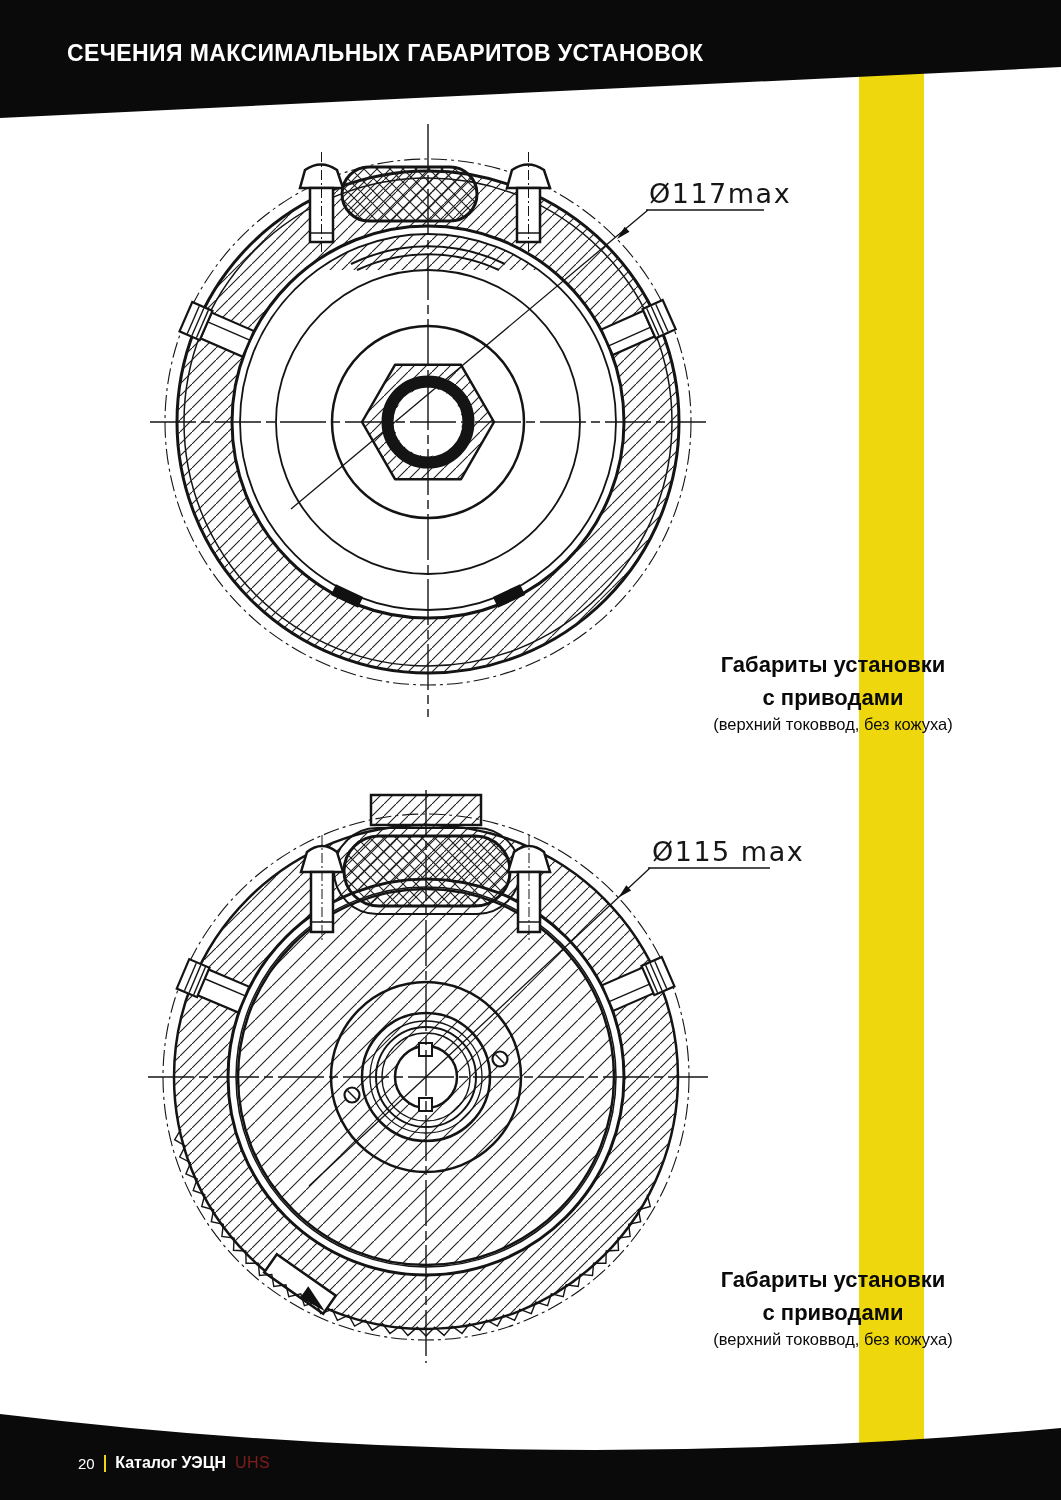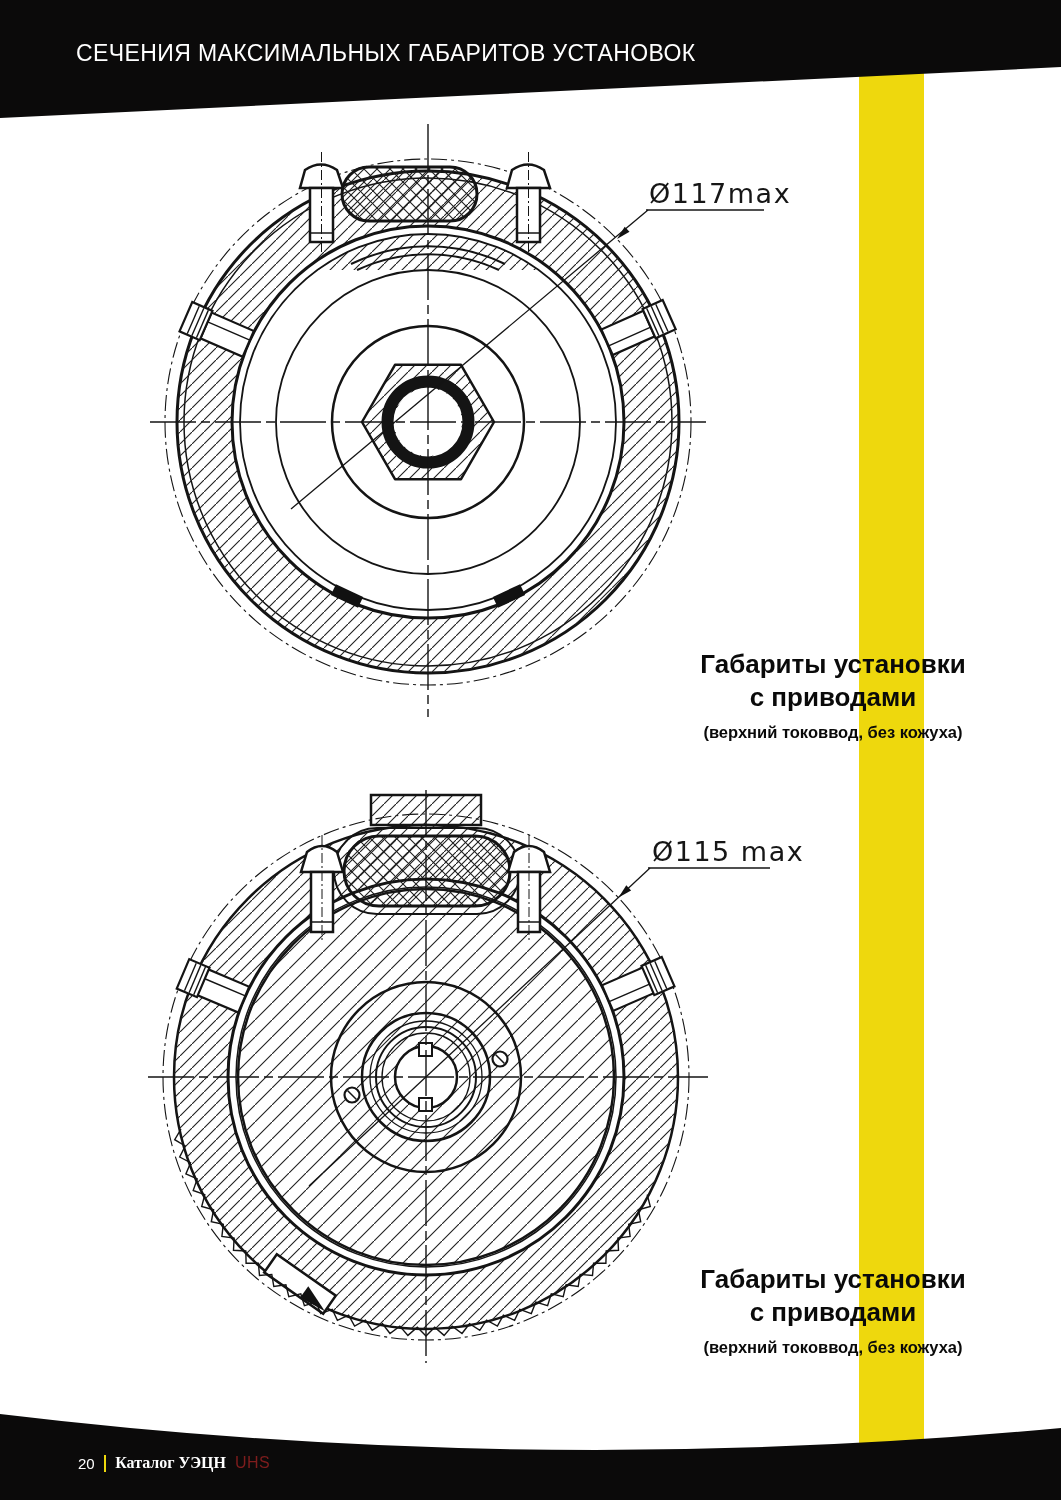--- a/index.html
+++ b/index.html
@@ -6,39 +6,39 @@
   .page{
     position:relative;width:1061px;height:1500px;background:#ffffff;
     overflow:hidden;font-family:"Liberation Sans", sans-serif;margin:0 auto;
   }
   .yellow-stripe{position:absolute;left:859px;top:66px;width:65px;height:1384px;z-index:1;}
   .header-band{
     position:absolute;left:0;top:0;width:1061px;height:122px;z-index:5;
     clip-path:polygon(0 0,100% 0,100% 55%,0 96.7%);
   }
   .header-title{
-    position:absolute;left:76px;top:40px;color:#ffffff;
-    font-size:23px;font-weight:normal;letter-spacing:.4px;white-space:nowrap;
+    position:absolute;left:67px;top:40px;color:#ffffff;
+    font-size:23px;font-weight:bold;letter-spacing:.4px;white-space:nowrap;
   }
   .drawing-svg{position:absolute;left:0;top:0;z-index:2;}
   .caption{
     position:absolute;left:653px;width:360px;text-align:center;z-index:3;color:#0a0a0a;
   }
-  .caption .cap-line{font-size:26px;font-weight:bold;line-height:33px;}
-  .caption .cap-note{font-size:16.5px;font-weight:bold;margin-top:9px;}
+  .caption .cap-line{font-size:22px;font-weight:bold;line-height:33px;}
+  .caption .cap-note{font-size:16.5px;font-weight:normal;margin-top:1px;}
   .caption-1{top:648px;}
   .caption-2{top:1263px;}
   .footer-svg{position:absolute;left:0;top:1400px;z-index:5;}
   .footer-row{
     position:absolute;left:78px;top:1454px;z-index:6;display:flex;align-items:center;gap:9px;
     color:#ffffff;
   }
   .footer-page{font-size:15px;}
   .footer-sep{width:2.5px;height:17px;}
-  .footer-brand{font-size:16px;font-weight:bold;font-family:Liberation Serif, serif;}
+  .footer-brand{font-size:16px;font-weight:bold;}
   .footer-series{font-size:16px;color:#7f1d1d;letter-spacing:.5px;}
   svg text.dim-label{font-family:"DejaVu Sans", sans-serif;font-size:27px;fill:#161616;letter-spacing:1.5px;}
 </style>
 </head>
 <body>
 
 <div class="page">
 
   <div class="yellow-stripe" style="background: rgb(238, 216, 13);"></div>
 

